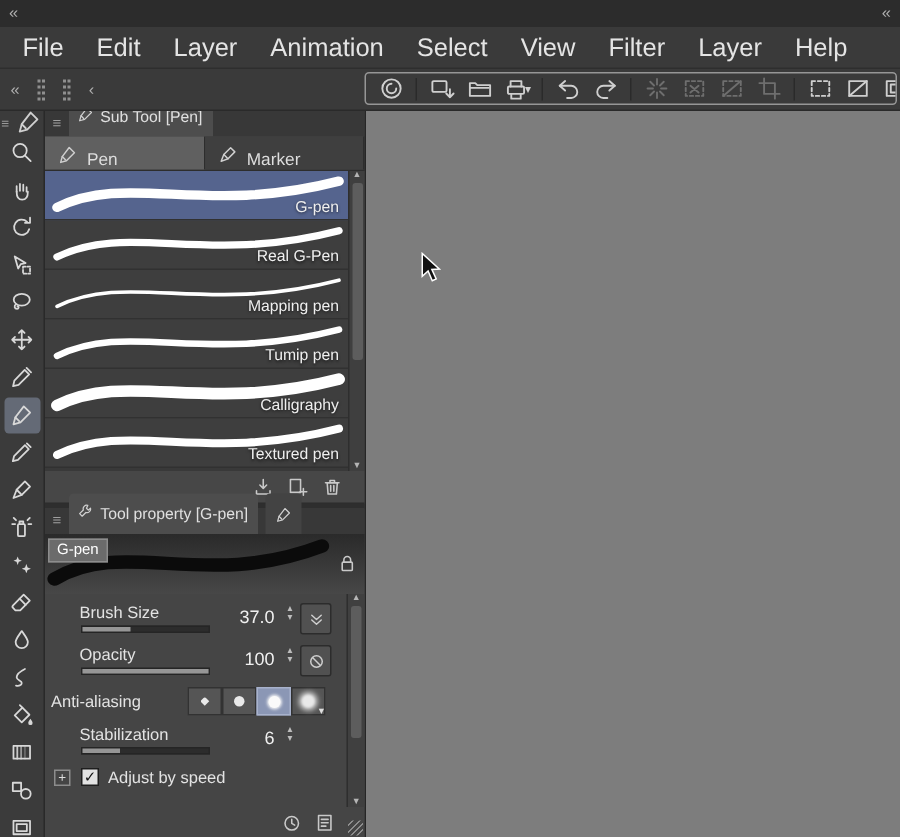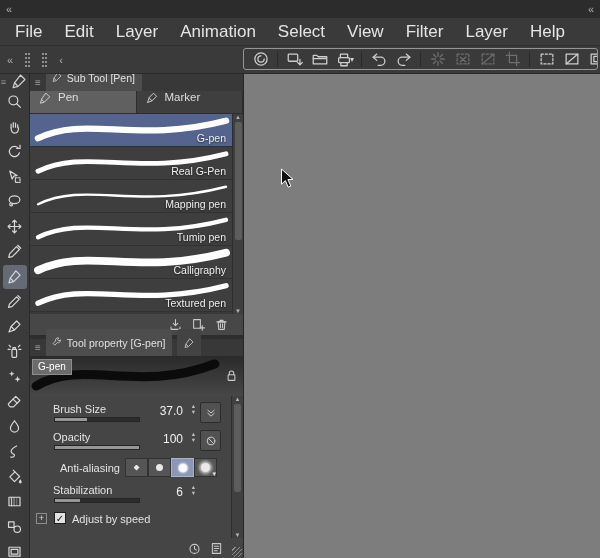--- a/index.html
+++ b/index.html
@@ -36,21 +36,21 @@
 
   
   .panels{width:214px;background:#454545;border-right:1px solid #262626;display:flex;flex-direction:column;flex:none;}
   .p-head{height:17px;background:#383838;display:flex;align-items:flex-end;gap:5px;padding-left:5px;flex:none;}
   .p-grip{color:#a0a0a0;font-size:10px;align-self:center;}
   .p-tab{background:#4d4d4d;border-radius:3px 3px 0 0;padding:0 7px 0 5px;font-size:10.5px;color:#e0e0e0;display:flex;align-items:center;gap:4px;height:27px;white-space:nowrap;}
   .p-tab .ic{width:12px;height:12px;}
   .p-tab.icon-only{padding:0 6px;background:#434343;}
 
   .grp{height:23px;display:flex;border-bottom:1px solid #2d2d2d;flex:none;}
-  .grp-tab{flex:1;display:flex;align-items:flex-start;gap:6px;padding-left:8px;font-size:11.5px;background:#3f3f3f;border-right:1px solid #2d2d2d;color:#ddd;}
+  .grp-tab{flex:1;display:flex;align-items:flex-end;gap:6px;padding-left:8px;font-size:11.5px;background:#3f3f3f;border-right:1px solid #2d2d2d;color:#ddd;}
   .grp-tab .ic{width:14px;height:14px;}
   .grp-tab.act{background:#606060;}
 
   .blist{height:200px;position:relative;background:#393939;padding-right:11px;flex:none;}
   .brow{height:33px;border-bottom:1px solid #313131;background:#3e3e3e;position:relative;}
   .brow.sel{background:#55648e;}
   .brow svg{position:absolute;left:0;top:0;width:100%;height:100%;}
   .bname{position:absolute;right:6px;bottom:2px;font-size:10.5px;color:#efefef;text-shadow:0 1px 2px rgba(0,0,0,.6);}
   .sbar{position:absolute;right:0;top:0;bottom:0;width:11px;background:#3f3f3f;border-left:1px solid #2e2e2e;display:flex;flex-direction:column;align-items:center;font-size:6px;color:#b5b5b5;}
   .sb-thumb{width:7px;background:#5d5d5d;border-radius:2px;margin:2px 0;}
@@ -64,21 +64,21 @@
   .prop{flex:1;display:flex;flex-direction:column;min-height:0;}
   .preview{height:40px;background:linear-gradient(#2a2a2a,#474747);position:relative;flex:none;}
   .chip{position:absolute;left:2px;top:3px;background:#6b6b6b;color:#fff;font-size:10px;padding:0 5px;line-height:14px;border:1px solid #8d8d8d;}
   .pstroke{position:absolute;left:0;top:0;width:calc(100% - 22px);height:100%;}
   .plock{position:absolute;right:4px;top:12px;}
   .plock .ic{width:15px;height:15px;color:#c9c9c9;}
 
   .controls{flex:1;position:relative;padding:4px 13px 0 0;background:#454545;min-height:0;}
   .prow{position:relative;height:28px;}
   .plabel{position:absolute;left:23px;top:3px;font-size:11px;color:#e3e3e3;}
-  .plabel.aa{left:30px;top:6px;}
+  .plabel.aa{left:4px;top:6px;}
   .ptrack{position:absolute;left:24px;top:17px;width:86px;height:5px;background:#2c2c2c;border:1px solid #252525;}
   .pfill{height:100%;background:#969696;}
   .pval{position:absolute;right:47px;top:4px;font-size:12px;color:#f0f0f0;}
   .pspin{position:absolute;right:35px;top:3px;display:flex;flex-direction:column;color:#bdbdbd;font-size:6.5px;line-height:6px;text-align:center;}
   .psq{position:absolute;right:9px;top:2px;width:21px;height:21px;background:#515151;border:1px solid #2c2c2c;border-radius:2px;display:flex;align-items:center;justify-content:center;}
   .psq .ic{width:14px;height:14px;}
   .prow-aa{position:relative;height:25px;}
   .aabtns{position:absolute;left:95px;top:2px;display:flex;}
   .aab{width:23px;height:19px;background:#555;border:1px solid #323232;display:flex;align-items:center;justify-content:center;position:relative;}
   .aab.sel{background:#8b97b5;border-color:#a8b2cc;}

